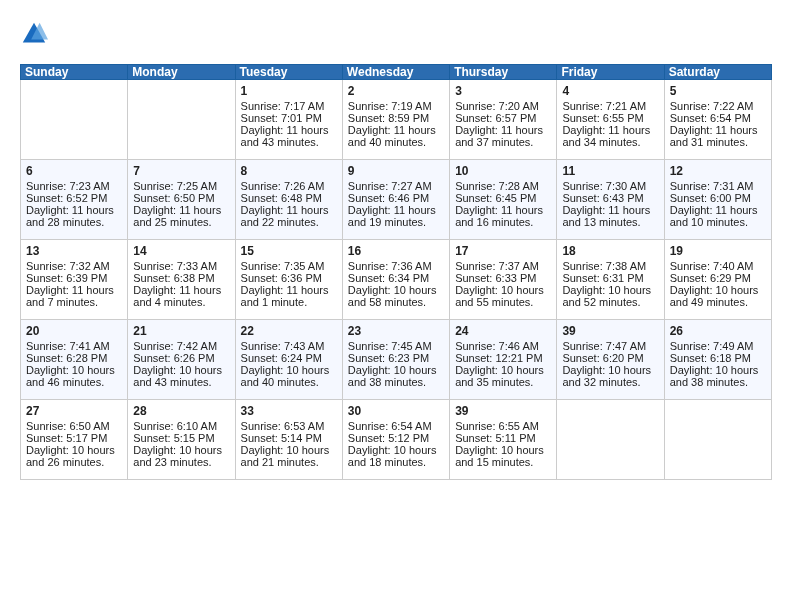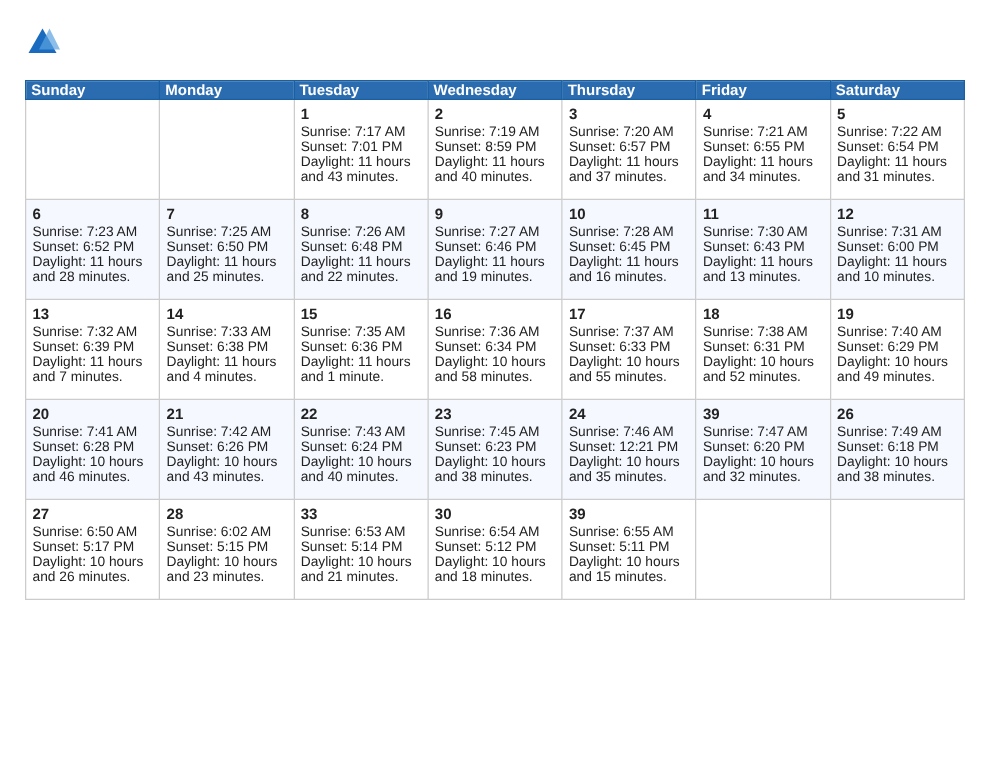--- a/index.html
+++ b/index.html
@@ -223,21 +223,21 @@
         <span>Sunrise: 7:49 AM</span><br>
         <span>Sunset: 6:18 PM</span><br>
         <span>Daylight: 10 hours and 38 minutes.</span></td>
       </tr>
       <tr>
         <td><span class="day-num">27</span>
         <span>Sunrise: 6:50 AM</span><br>
         <span>Sunset: 5:17 PM</span><br>
         <span>Daylight: 10 hours and 26 minutes.</span></td>
         <td><span class="day-num">28</span>
-        <span>Sunrise: 6:02 AM</span><br>
+        <span>Sunrise: 6:10 AM</span><br>
         <span>Sunset: 5:15 PM</span><br>
         <span>Daylight: 10 hours and 23 minutes.</span></td>
         <td><span class="day-num">33</span>
         <span>Sunrise: 6:53 AM</span><br>
         <span>Sunset: 5:14 PM</span><br>
         <span>Daylight: 10 hours and 21 minutes.</span></td>
         <td><span class="day-num">30</span>
         <span>Sunrise: 6:54 AM</span><br>
         <span>Sunset: 5:12 PM</span><br>
         <span>Daylight: 10 hours and 18 minutes.</span></td>

